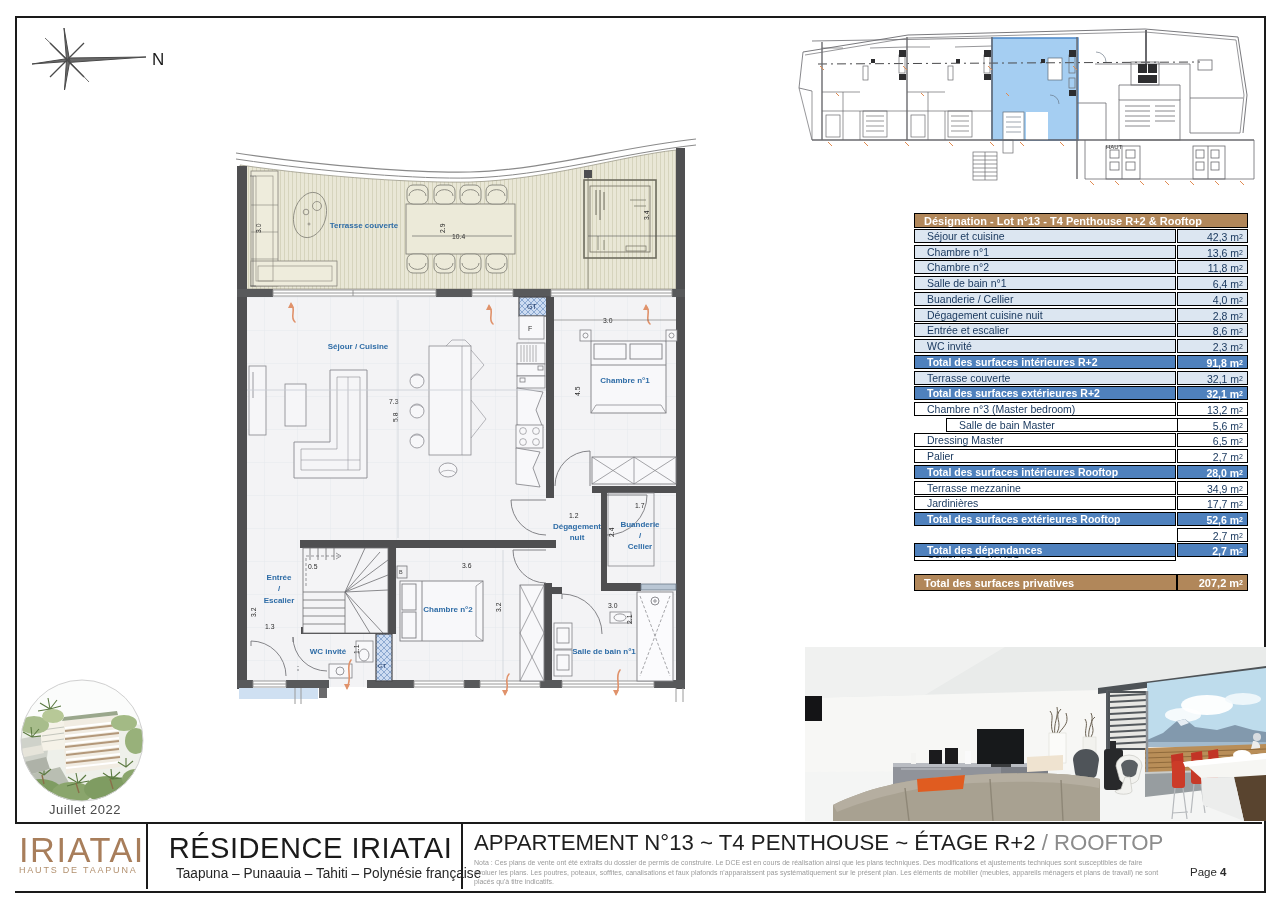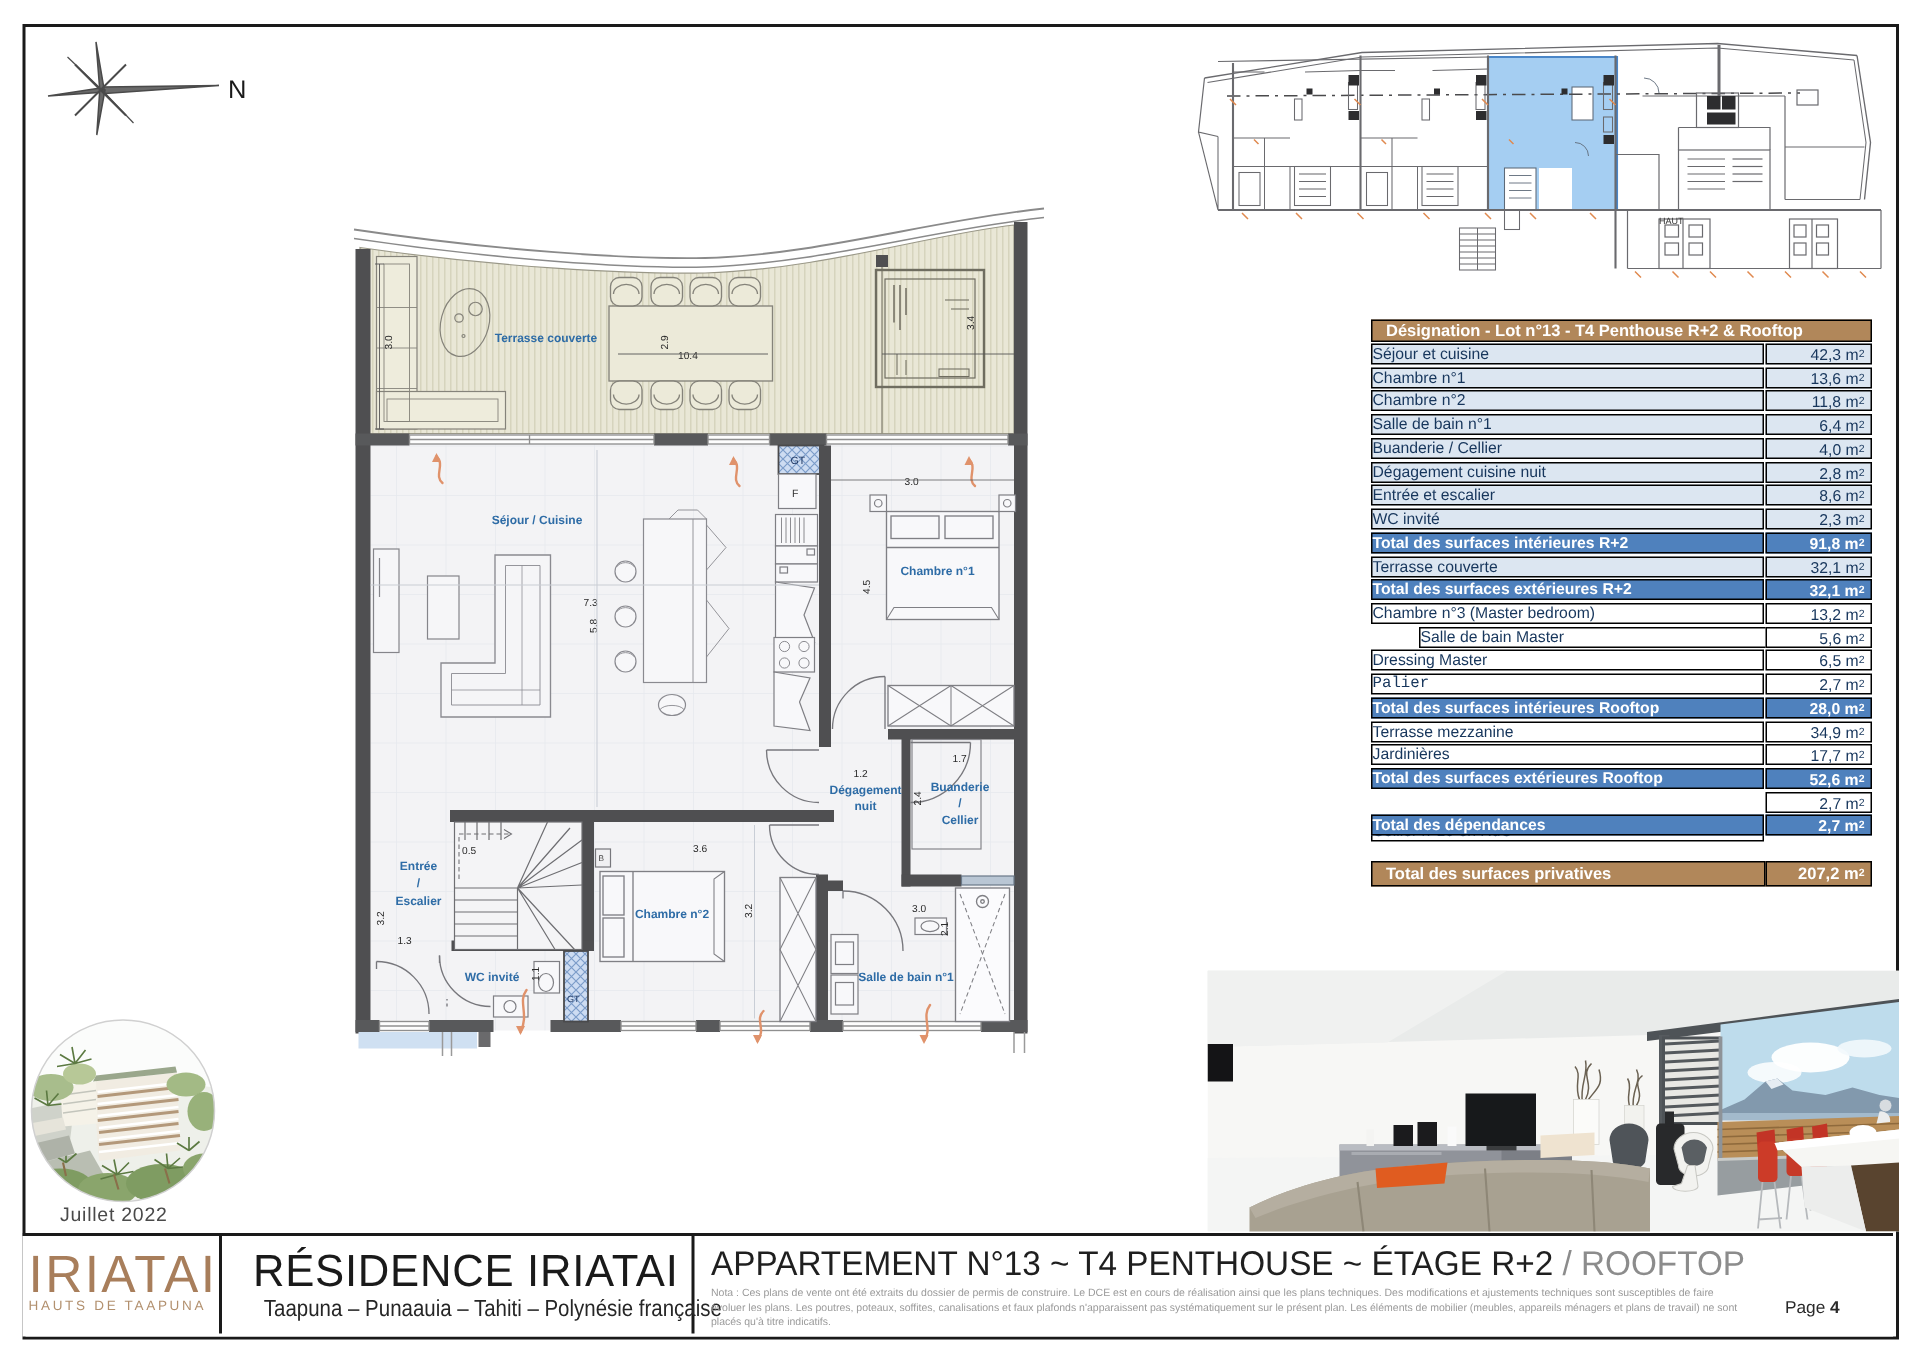--- a/index.html
+++ b/index.html
@@ -2,21 +2,21 @@
 <html><head>
 <meta charset="utf-8">
 <style>
   html,body{margin:0;padding:0;width:1280px;height:906px;background:#ffffff;
     font-family:"Liberation Sans", sans-serif;}
   #page{position:absolute;left:0;top:0;width:1280px;height:906px;overflow:hidden;}
   .abs{position:absolute;}
   
   .trow{position:absolute;left:0;box-sizing:border-box;border:1px solid #000;height:14px;
         font-size:10.5px;color:#17365c;line-height:13px;white-space:nowrap;}
-  .tL{width:262px;padding-left:0;background:#dce6f1;}
+  .tL{width:262px;padding-left:12px;background:#dce6f1;}
   .tR{left:263px;width:71px;text-align:right;padding-right:4px;background:#dce6f1;}
   .wbg{background:#ffffff;}
   .tot{background:#4f81bd;color:#ffffff;font-weight:bold;}
   .hdr{background:#b1875a;color:#ffffff;font-weight:bold;}
   .sup{font-size:7px;vertical-align:2px;}
 </style>
 </head>
 <body>
 <div id="page">
 
@@ -637,21 +637,21 @@
 
 <div class="trow tL wbg" style="top:188.9px;">Chambre n°3 (Master bedroom)</div>
 <div class="trow tR wbg" style="top:188.9px;">13,2 m<span class="sup">2</span></div>
 
 <div class="trow tL wbg" style="top:204.6px;margin-left:32px;">Salle de bain Master</div>
 <div class="trow tR wbg" style="top:204.6px;">5,6 m<span class="sup">2</span></div>
 
 <div class="trow tL wbg" style="top:220.4px;">Dressing Master</div>
 <div class="trow tR wbg" style="top:220.4px;">6,5 m<span class="sup">2</span></div>
 
-<div class="trow tL wbg" style="top:236.1px;font-family:Liberation Mono, monospace;">Palier</div>
+<div class="trow tL wbg" style="top:236.1px;">Palier</div>
 <div class="trow tR wbg" style="top:236.1px;">2,7 m<span class="sup">2</span></div>
 
 <div class="trow tL tot" style="top:251.8px;">Total des surfaces intérieures Rooftop</div>
 <div class="trow tR tot" style="top:251.8px;">28,0 m<span class="sup">2</span></div>
 
 <div class="trow tL wbg" style="top:267.5px;">Terrasse mezzanine</div>
 <div class="trow tR wbg" style="top:267.5px;">34,9 m<span class="sup">2</span></div>
 
 <div class="trow tL wbg" style="top:283.2px;">Jardinières</div>
 <div class="trow tR wbg" style="top:283.2px;">17,7 m<span class="sup">2</span></div>
@@ -844,21 +844,21 @@
       <path d="M106 88 l-8 -5 M106 88 l0 -9 M106 88 l7 -6"></path>
     </g>
     <path d="M56 104 l3 10 M90 100 l3 10 M22 96 l2 9" stroke="#8a6f4a" stroke-width="1.4"></path>
 
     <path d="M0 84 L26 78 L30 90 L0 98 Z" fill="#aeb2a8"></path>
     <path d="M0 70 L22 66 L24 74 L0 79 Z" fill="#e6e4da"></path>
   </g>
   <ellipse cx="62" cy="61.5" rx="61" ry="60.5" fill="none" stroke="#d0d0d0" stroke-width="1"></ellipse>
 </svg>
 
-<div class="abs" style="left:40px;top:802px;width:90px;font-size:13px;color:#4a4a4a;letter-spacing:0.5px;">Juillet 2022</div>
+<div class="abs" style="left:40px;top:802px;width:90px;text-align:center;font-size:13px;color:#4a4a4a;letter-spacing:0.5px;">Juillet 2022</div>
 
 <div class="abs" style="left:15px;top:822px;width:1247px;height:67px;border-top:2px solid #1a1a1a;background:#ffffff;"></div>
 
 <div class="abs" style="left:146px;top:824px;width:2px;height:65px;background:#1a1a1a;"></div>
 
 <div class="abs" style="left:461px;top:824px;width:2px;height:65px;background:#1a1a1a;"></div>
 
 <div class="abs" style="left:19px;top:830px;width:126px;height:34px;font-size:35px;color:#a87e5b;letter-spacing:1.6px;transform:scale(0.98,1);transform-origin:left top;font-weight:normal;">IRIATAI</div>
 
 <div class="abs" style="left:19px;top:865px;width:126px;font-size:9px;color:#b2906e;letter-spacing:1.8px;white-space:nowrap;">HAUTS DE TAAPUNA</div>

